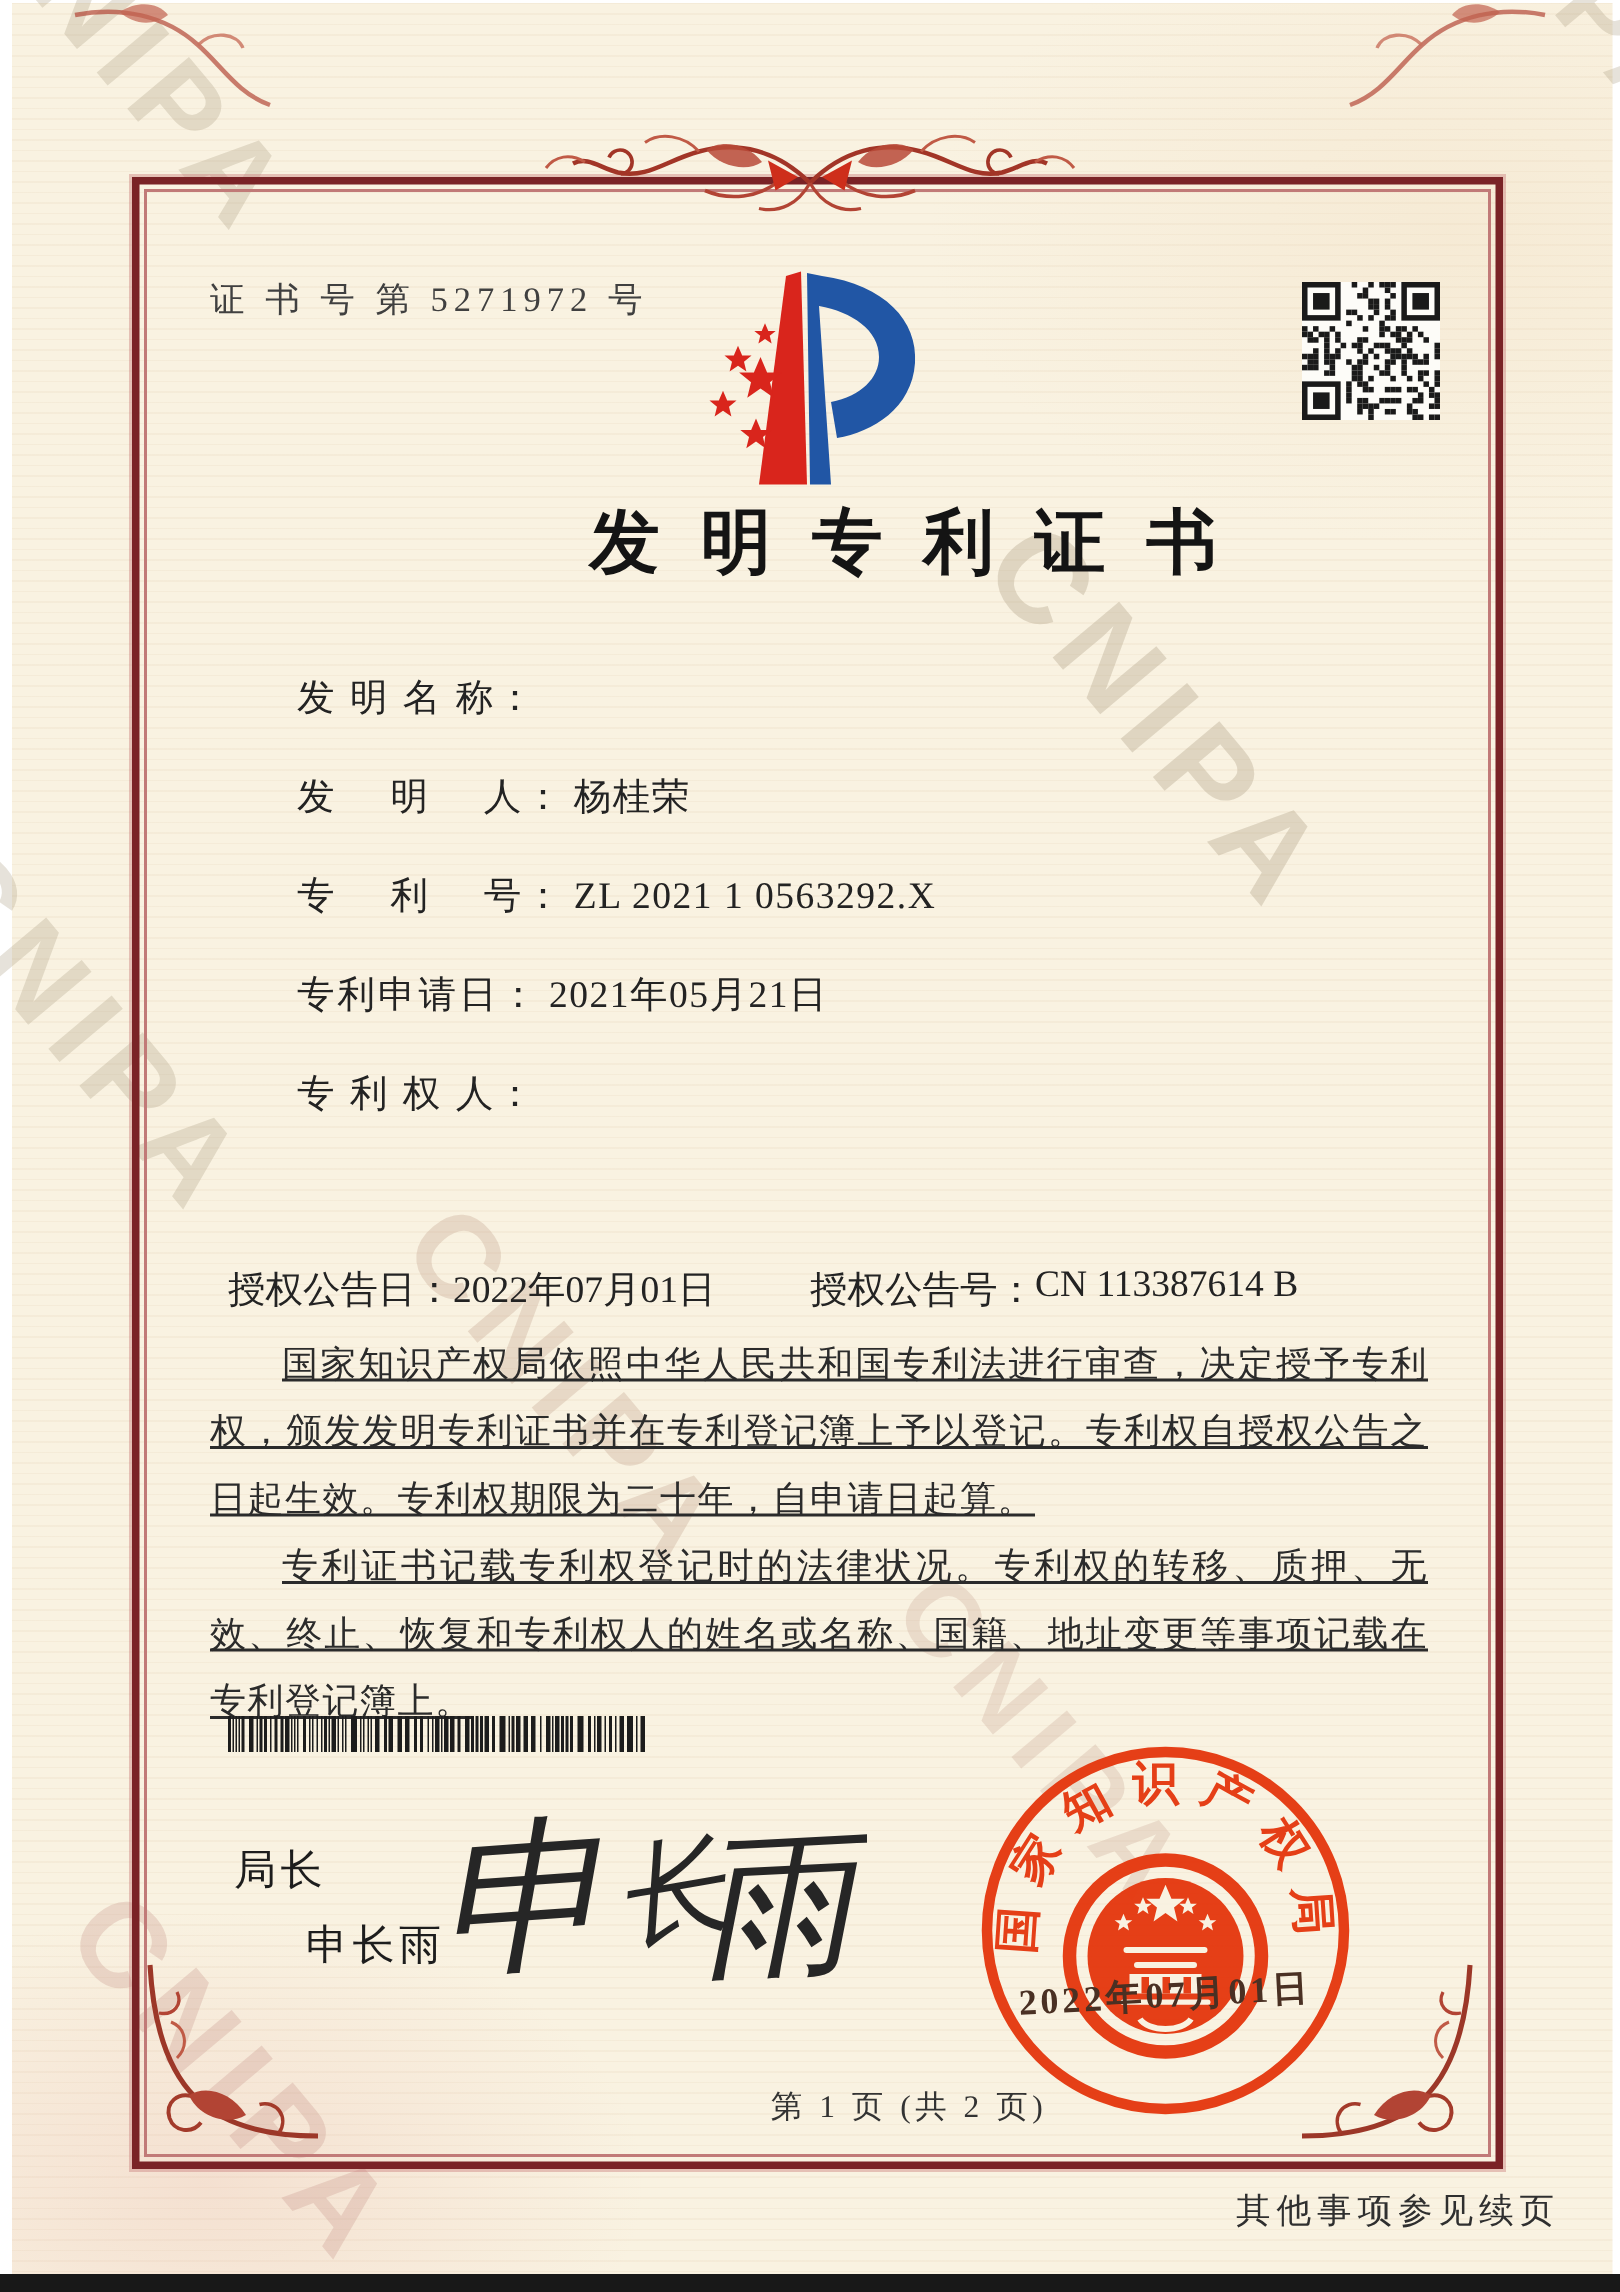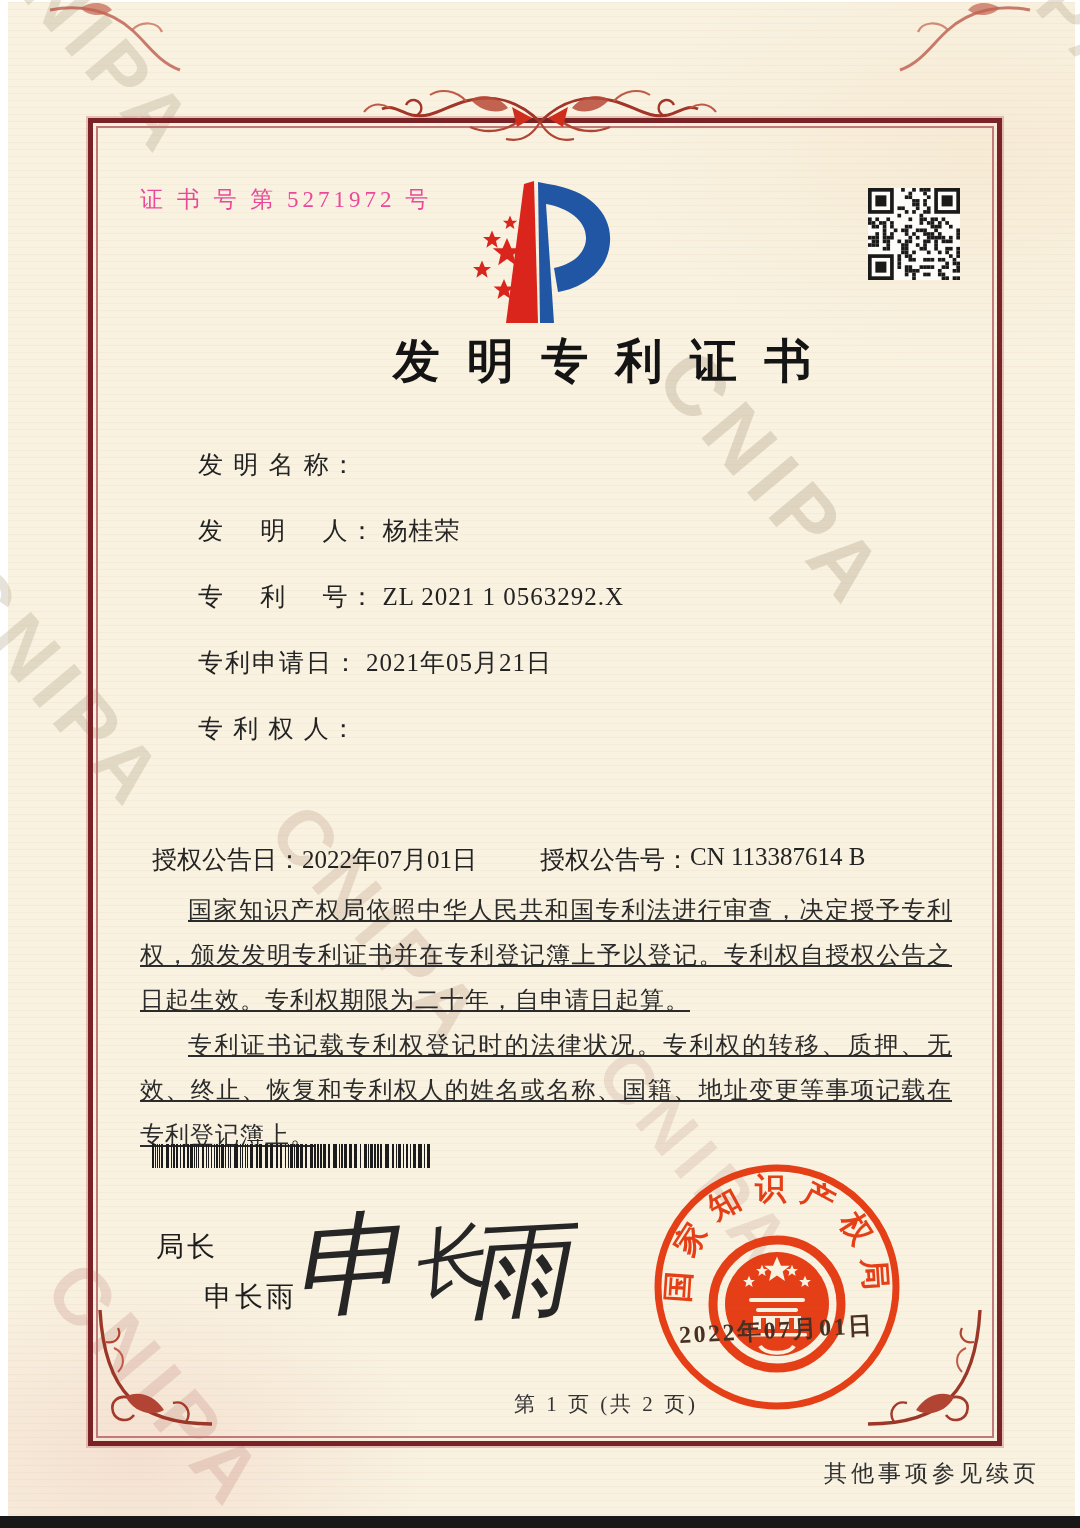--- a/index.html
+++ b/index.html
@@ -18,21 +18,21 @@
   
   .wm{position:absolute;font-family:"Liberation Sans","DejaVu Sans",sans-serif;font-weight:bold;color:rgba(172,158,132,0.30);letter-spacing:10px;transform:rotate(50deg);pointer-events:none;white-space:nowrap;}
   .wm1{left:-55px;top:-10px;font-size:78px;}
   .wm2{left:905px;top:-65px;font-size:72px;}
   .wm3{left:620px;top:430px;font-size:84px;color:rgba(172,158,132,0.34);}
   .wm4{left:-90px;top:640px;font-size:80px;}
   .wm5{left:235px;top:880px;font-size:78px;color:rgba(185,150,130,0.28);}
   .wm6{left:565px;top:1120px;font-size:70px;color:rgba(190,150,135,0.25);}
   .wm7{left:10px;top:1340px;font-size:80px;color:rgba(200,150,140,0.30);}
   
-  .cert-no{position:absolute;left:140px;top:184px;font-size:23px;color:#ec4899;letter-spacing:4px;}
+  .cert-no{position:absolute;left:140px;top:184px;font-size:23px;color:#404040;letter-spacing:4px;}
   .qr{position:absolute;left:868px;top:188px;width:92px;height:92px;background:#fdfcf8;}
   .logo{position:absolute;left:452px;top:178px;width:168px;height:148px;}
   .title{position:absolute;left:88px;top:330px;width:1004px;text-align:center;font-size:47px;font-weight:bold;color:#141414;letter-spacing:0.58em;text-indent:0.58em;padding-left:12px;}
   
   .fields{position:absolute;left:152px;top:448px;width:810px;margin-left:46px;}
   .frow{display:flex;align-items:baseline;height:66px;font-size:25px;color:#232323;}
   .frow .lab{white-space:pre;letter-spacing:2px;}
   .frow .val{margin-left:6px;letter-spacing:1px;}
   .grant{position:absolute;left:152px;top:843px;width:820px;display:flex;font-size:25px;color:#232323;}
   .grant .pair2{margin-left:63px;}

